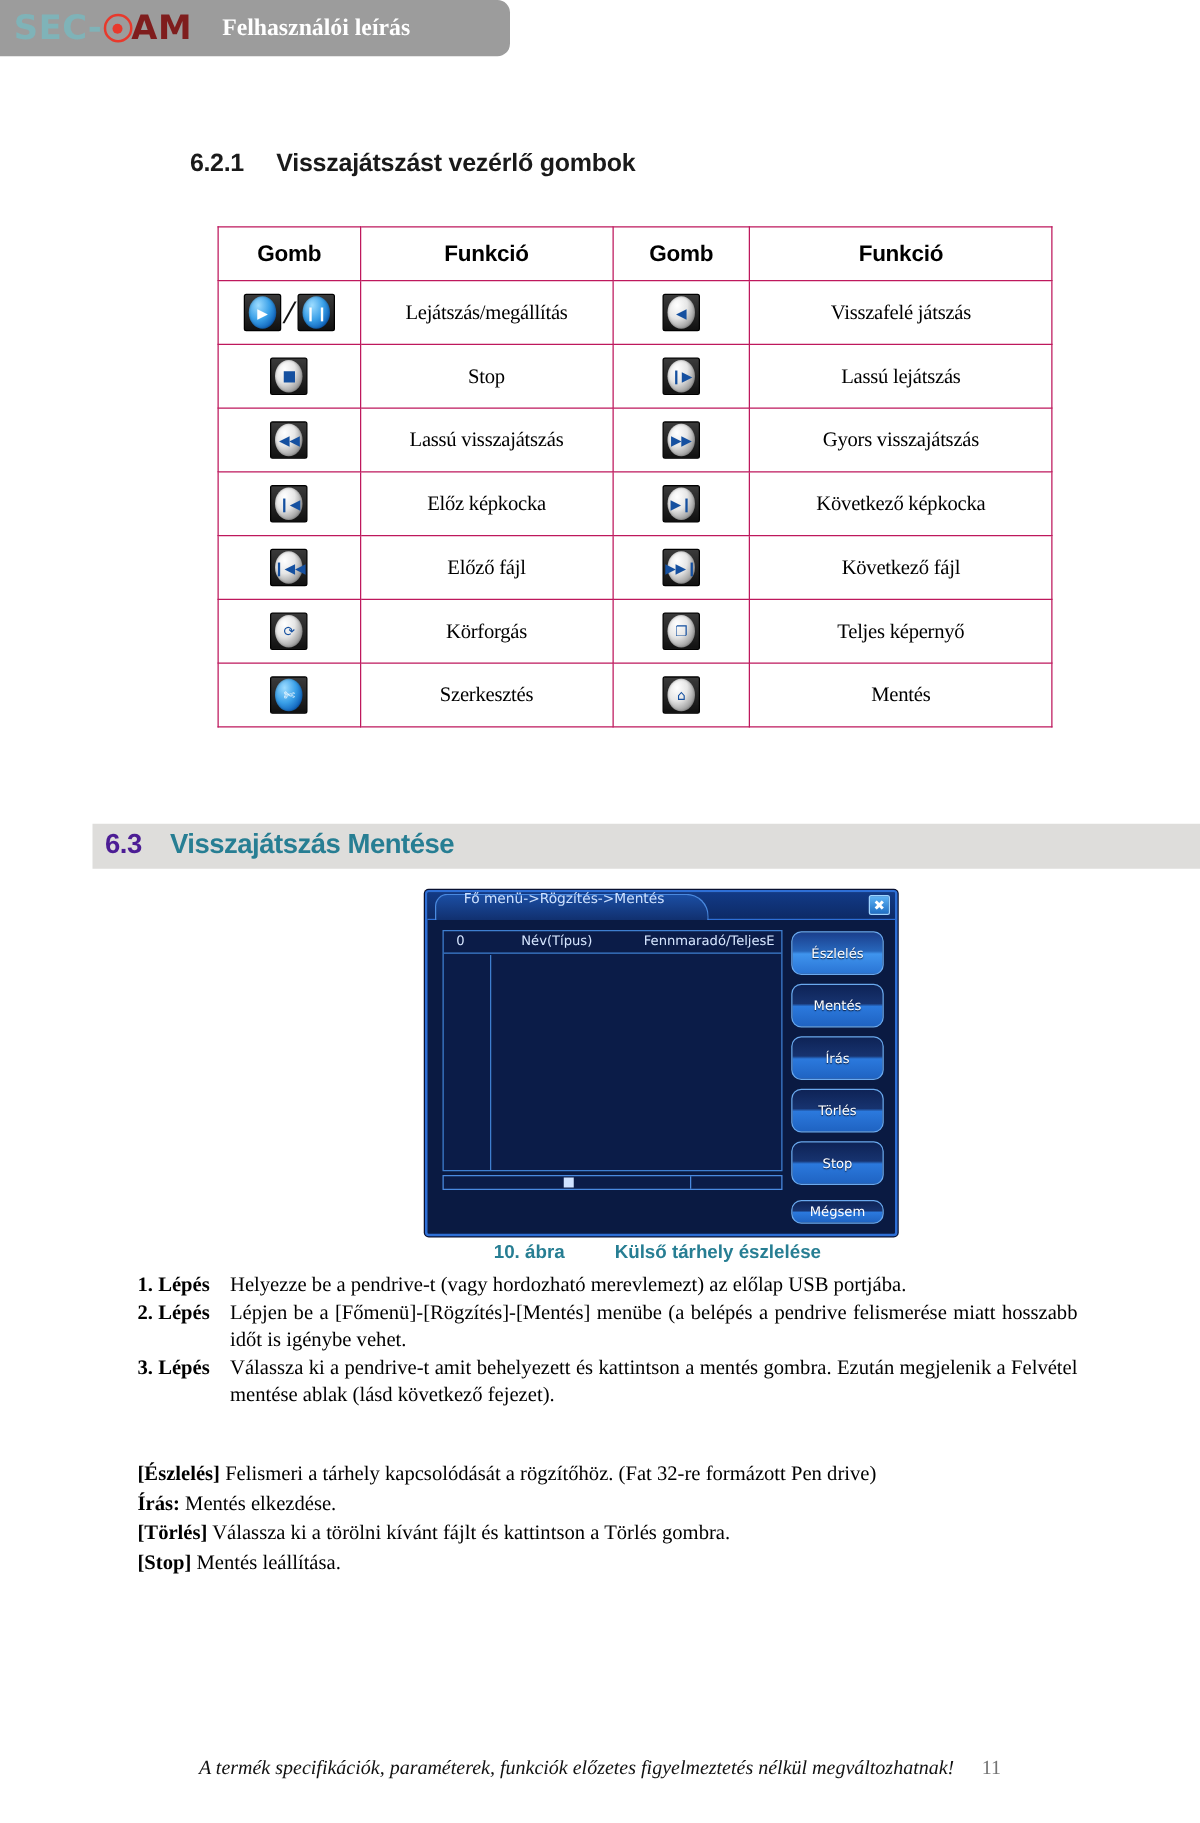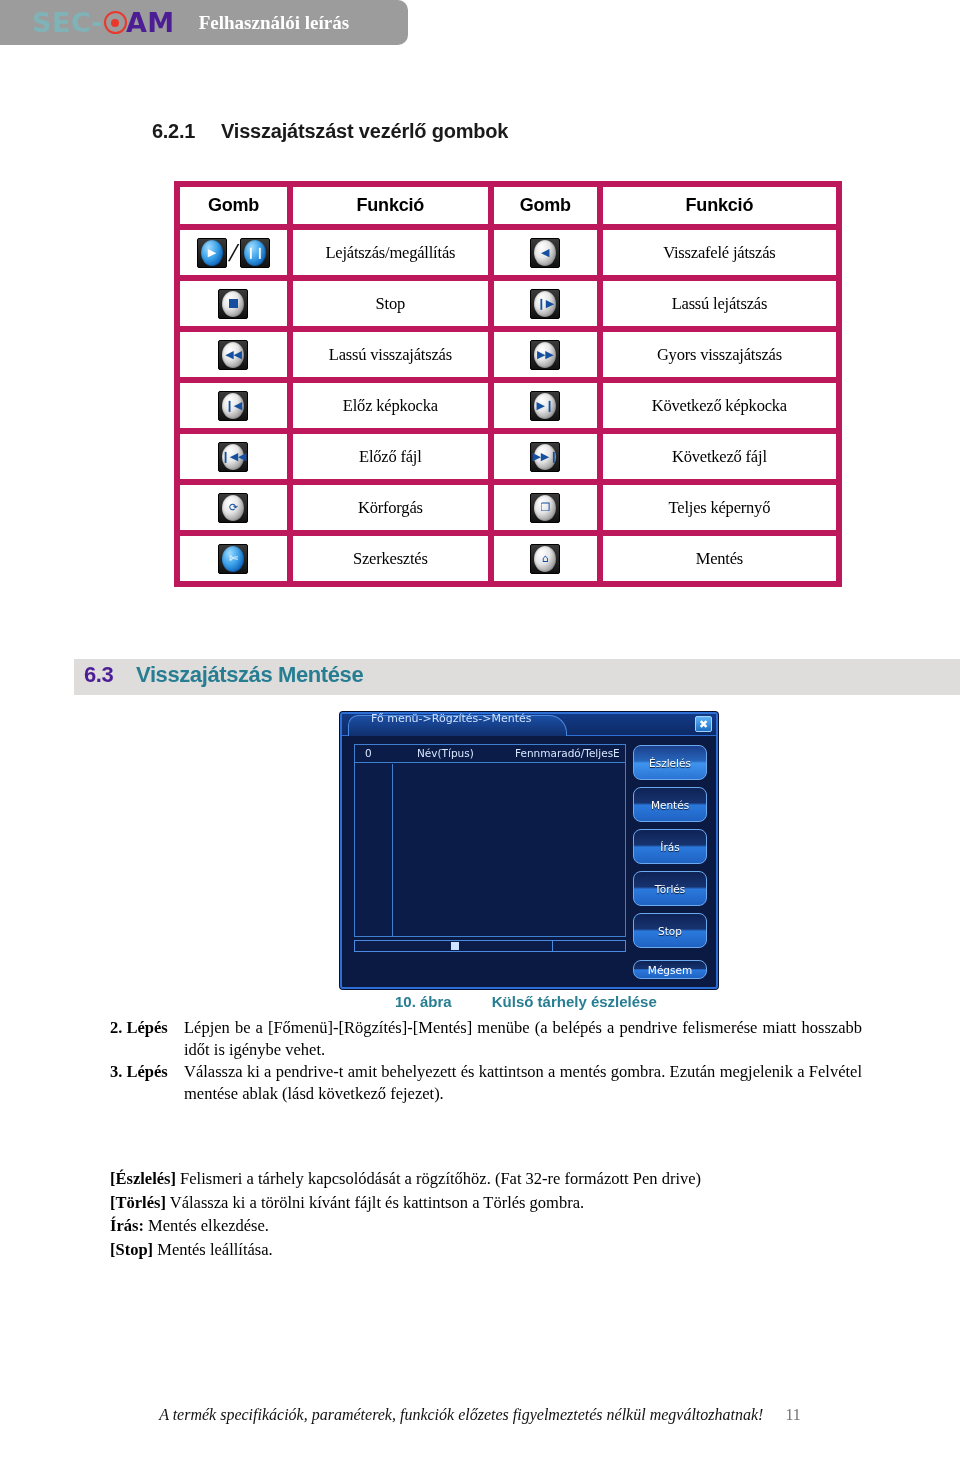--- a/index.html
+++ b/index.html
@@ -20,30 +20,30 @@
     left: 0; top: 0;
     width: 408px; height: 45px;
     background: #9c9c9c;
     border-radius: 0 10px 10px 0;
     display: flex;
     align-items: center;
   }
   .logo {
     display: flex;
     align-items: center;
-    margin-left: 32px;
+    margin-left: 11px;
     font-family: "DejaVu Sans", sans-serif;
     font-weight: bold;
     font-size: 27px;
     letter-spacing: 0.5px;
     line-height: 1;
   }
   .logo-sec { color: #7fb3b8; }
   .logo-dash { color: #7fb3b8; }
-  .logo-cam { color: #4c1d95; }
+  .logo-cam { color: #7f1d1d; }
   .logo-target {
     position: relative;
     display: inline-block;
     width: 25px; height: 25px;
     margin: 0 -2px 0 0;
     vertical-align: middle;
   }
   .logo-target .ring {
     position: absolute;
     left: 1px; top: 1px;
@@ -87,21 +87,21 @@
   }
 
   
   .btn-table {
     position: absolute;
     left: 174px; top: 181px;
     width: 668px;
     border-collapse: collapse;
   }
   .btn-table td, .btn-table th {
-    border: 6px solid #be185d;
+    border: 1px solid #be185d;
     padding: 0;
     vertical-align: middle;
     text-align: center;
   }
   .btn-table th {
     height: 43px;
     font-family: "Liberation Sans", sans-serif;
     font-weight: bold;
     font-size: 18px;
     letter-spacing: -0.2px;
@@ -587,32 +587,36 @@
     <div class="dvr-cancel">Mégsem</div>
   </div>
 </div>
 
 <div class="fig-caption">
   <span class="lbl">10. ábra</span><span>Külső tárhely észlelése</span>
 </div>
 
 <div class="steps">
   <div class="step-row">
+    <span class="step-label">1. Lépés</span>
+    <span class="step-body">Helyezze be a pendrive-t (vagy hordozható merevlemezt) az előlap USB portjába.</span>
+  </div>
+  <div class="step-row">
     <span class="step-label">2. Lépés</span>
     <span class="step-body just">Lépjen be a [Főmenü]-[Rögzítés]-[Mentés] menübe (a belépés a pendrive felismerése miatt hosszabb időt is igénybe vehet.</span>
   </div>
   <div class="step-row">
     <span class="step-label">3. Lépés</span>
     <span class="step-body just">Válassza ki a pendrive-t amit behelyezett és kattintson a mentés gombra. Ezután megjelenik a Felvétel mentése ablak (lásd következő fejezet).</span>
   </div>
 </div>
 
 <div class="descs">
   <p><span class="b">[Észlelés]</span><span> Felismeri a tárhely kapcsolódását a rögzítőhöz. (Fat 32-re formázott Pen drive)</span></p>
+  <p><span class="b">Írás:</span><span> Mentés elkezdése.</span></p>
   <p><span class="b">[Törlés]</span><span> Válassza ki a törölni kívánt fájlt és kattintson a Törlés gombra.</span></p>
-  <p><span class="b">Írás:</span><span> Mentés elkezdése.</span></p>
   <p><span class="b">[Stop]</span><span> Mentés leállítása.</span></p>
 </div>
 
 <div class="footer">
   <span class="footer-text">A termék specifikációk, paraméterek, funkciók előzetes figyelmeztetés nélkül megváltozhatnak!</span>
   <span class="footer-page">11</span>
 </div>
 
 </body></html>

